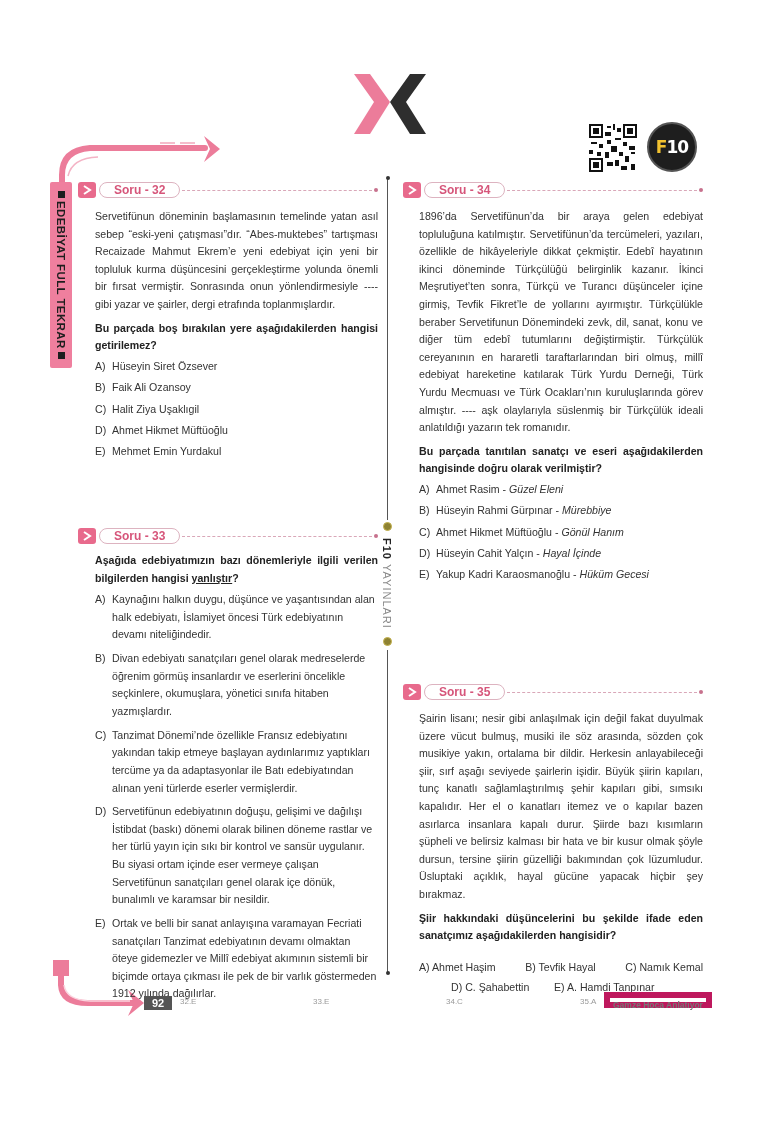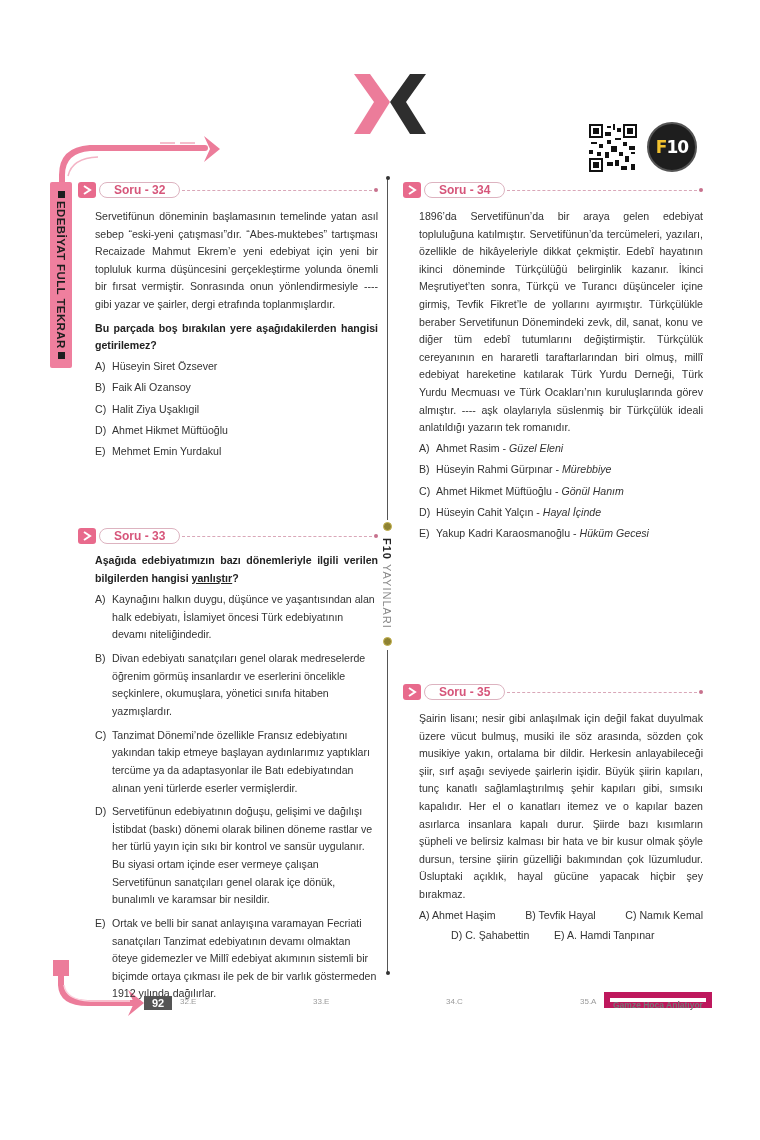--- a/index.html
+++ b/index.html
@@ -215,20 +215,21 @@
         <svg width="10" height="10" viewBox="0 0 10 10">
           <polyline points="2,1 8,5 2,9" stroke="#fff" stroke-width="2" fill="none"></polyline>
         </svg>
       </span>
     <span class="q-pill">Soru - 34</span>
     <span class="q-dash"></span>
     <span class="q-dot"></span>
   </div>
   <div class="col" style="margin-top:9px;margin-left:16px;width:284px;">
     <p class="j">1896’da Servetifünun’da bir araya gelen edebiyat topluluğuna katılmıştır. Servetifünun’da tercümeleri, yazıları, özellikle de hikâyeleriyle dikkat çekmiştir. Edebî hayatının ikinci döneminde Türkçülüğü belirginlik kazanır. İkinci Meşrutiyet’ten sonra, Türkçü ve Turancı düşünceler içine girmiş, Tevfik Fikret’le de yollarını ayırmıştır. Türkçülükle beraber Servetifunun Dönemindeki zevk, dil, sanat, konu ve diğer tüm edebî tutumlarını değiştirmiştir. Türkçülük cereyanının en hararetli taraftarlarından biri olmuş, millî edebiyat hareketine katılarak Türk Yurdu Derneği, Türk Yurdu Mecmuası ve Türk Ocakları’nın kuruluşlarında görev almıştır. ---- aşk olaylarıyla süslenmiş bir Türkçülük ideali anlatıldığı yazarın tek romanıdır.</p>
+    <p class="qtext">Bu parçada tanıtılan sanatçı ve eseri aşağıdakilerden hangisinde doğru olarak verilmiştir?</p>
     <div class="opts">
       <div class="opt">
           <span class="k">A)</span>
           <span class="v"><span>Ahmet Rasim</span><span> - </span><i>Güzel Eleni</i></span>
         </div>
       <div class="opt">
           <span class="k">B)</span>
           <span class="v"><span>Hüseyin Rahmi Gürpınar</span><span> - </span><i>Mürebbiye</i></span>
         </div>
       <div class="opt">
@@ -253,21 +254,22 @@
         <svg width="10" height="10" viewBox="0 0 10 10">
           <polyline points="2,1 8,5 2,9" stroke="#fff" stroke-width="2" fill="none"></polyline>
         </svg>
       </span>
     <span class="q-pill">Soru - 35</span>
     <span class="q-dash"></span>
     <span class="q-dot"></span>
   </div>
   <div class="col" style="margin-top:9px;margin-left:16px;width:284px;">
     <p class="j">Şairin lisanı; nesir gibi anlaşılmak için değil fakat duyulmak üzere vücut bulmuş, musiki ile söz arasında, sözden çok musikiye yakın, ortalama bir dildir. Herkesin anlayabileceği şiir, sırf aşağı seviyede şairlerin işidir. Büyük şiirin kapıları, tunç kanatlı sağlamlaştırılmış şehir kapıları gibi, sımsıkı kapalıdır. Her el o kanatları itemez ve o kapılar bazen asırlarca insanlara kapalı durur. Şiirde bazı kısımların şüpheli ve belirsiz kalması bir hata ve bir kusur olmak şöyle dursun, tersine şiirin güzelliği bakımından çok lüzumludur. Üsluptaki açıklık, hayal gücüne yapacak hiçbir şey bırakmaz.</p>
-    <div style="display:flex;justify-content:space-between;margin-top:3px;gap:24px;">
+    <p class="qtext">Şiir hakkındaki düşüncelerini bu şekilde ifade eden sanatçımız aşağıdakilerden hangisidir?</p>
+    <div style="display:flex;justify-content:space-between;margin-top:14px;gap:24px;">
       <span><span>A)</span> <span>Ahmet Haşim</span></span>
       <span><span>B)</span> <span>Tevfik Hayal</span></span>
       <span><span>C)</span> <span>Namık Kemal</span></span>
     </div>
     <div style="display:flex;margin-top:3px;padding-left:32px;">
       <span style="width:103px;"><span>D)</span> <span>C. Şahabettin</span></span>
       <span><span>E)</span> <span>A. Hamdi Tanpınar</span></span>
     </div>
   </div>
 </div>

